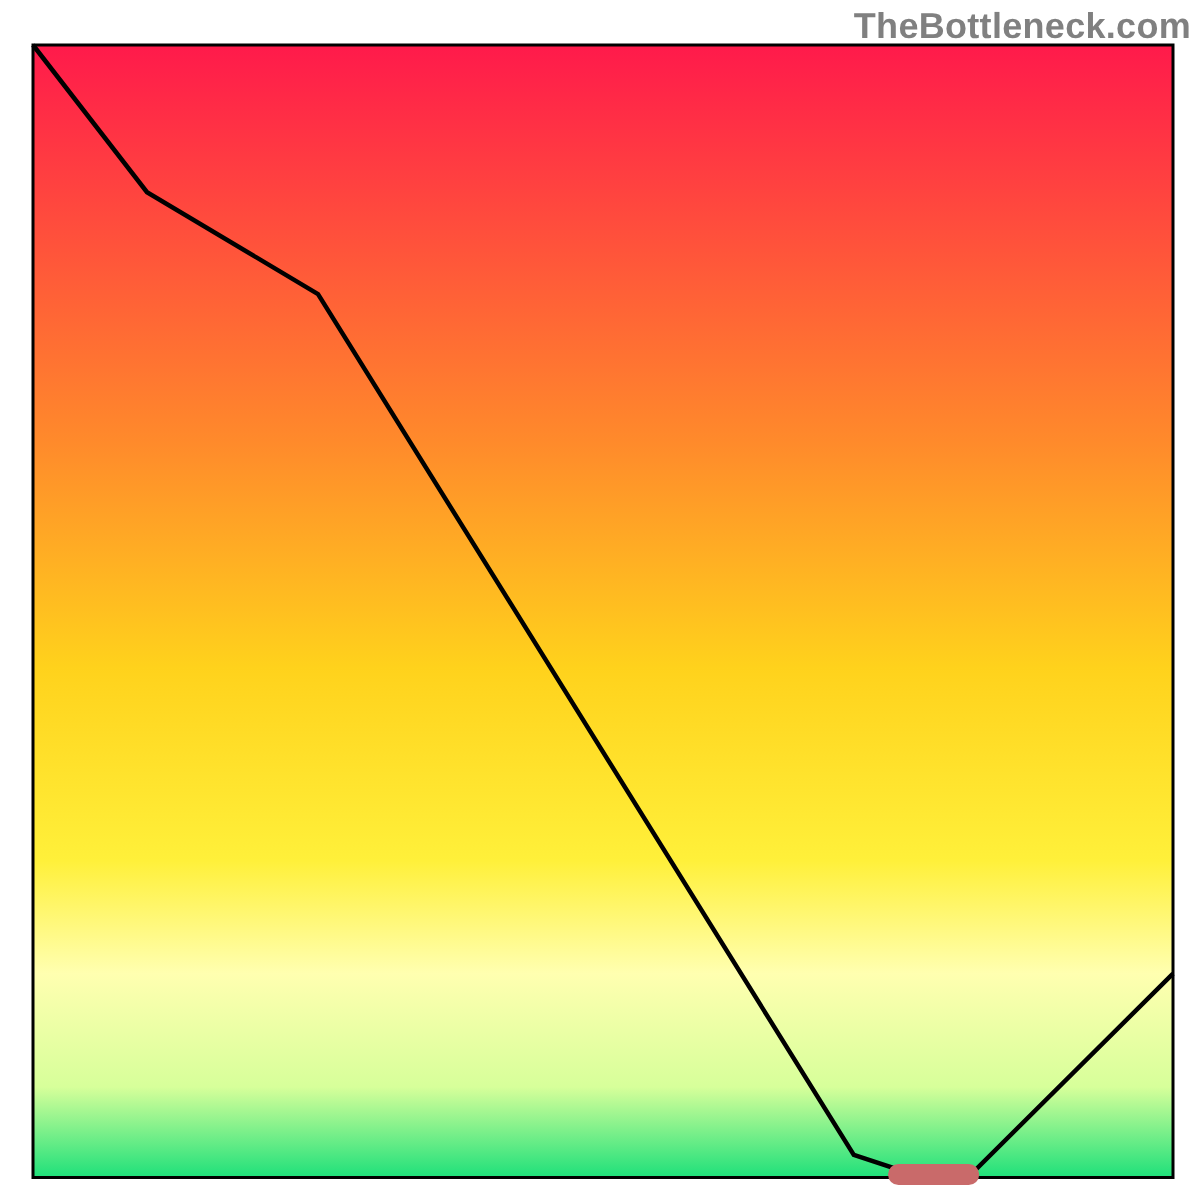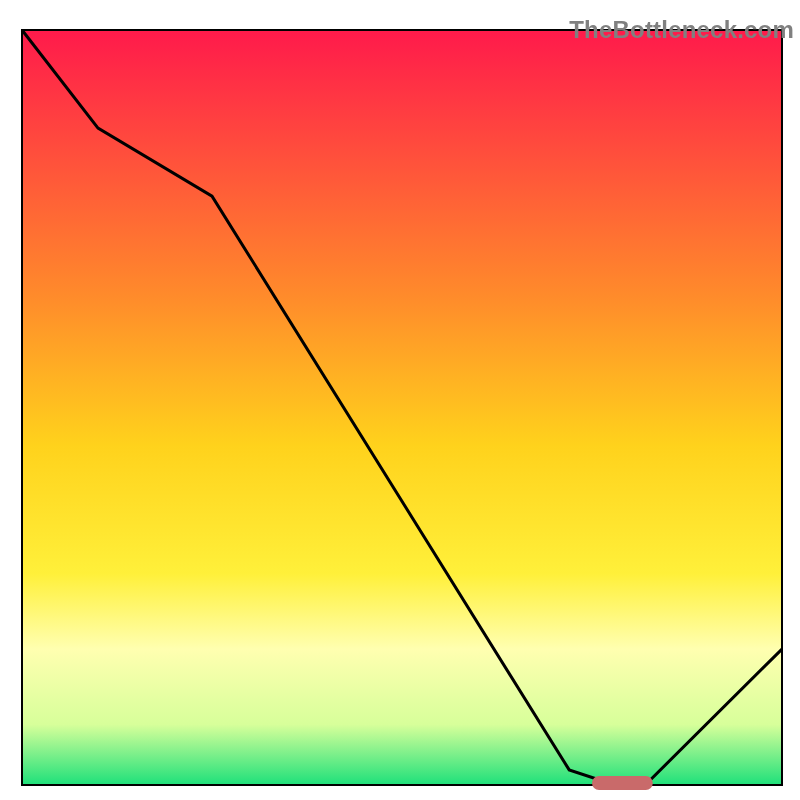--- a/index.html
+++ b/index.html
@@ -11,21 +11,21 @@
     font-family: Arial, Helvetica, sans-serif;
     background: #fff;
   }
   .stage {
     position: relative;
     width: 800px;
     height: 800px;
   }
   .attribution {
     position: absolute;
-    top: 16px;
+    top: 4px;
     right: 6px;
     font-size: 24px;
     font-weight: 600;
     color: #808080;
     letter-spacing: 0.2px;
     user-select: none;
   }
   svg.chart {
     position: absolute;
     top: 0;

